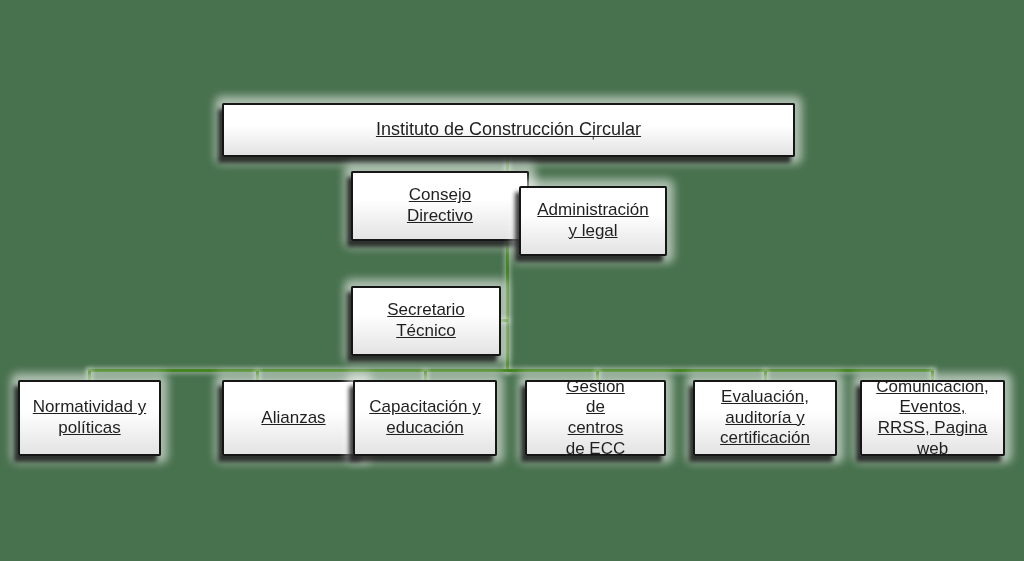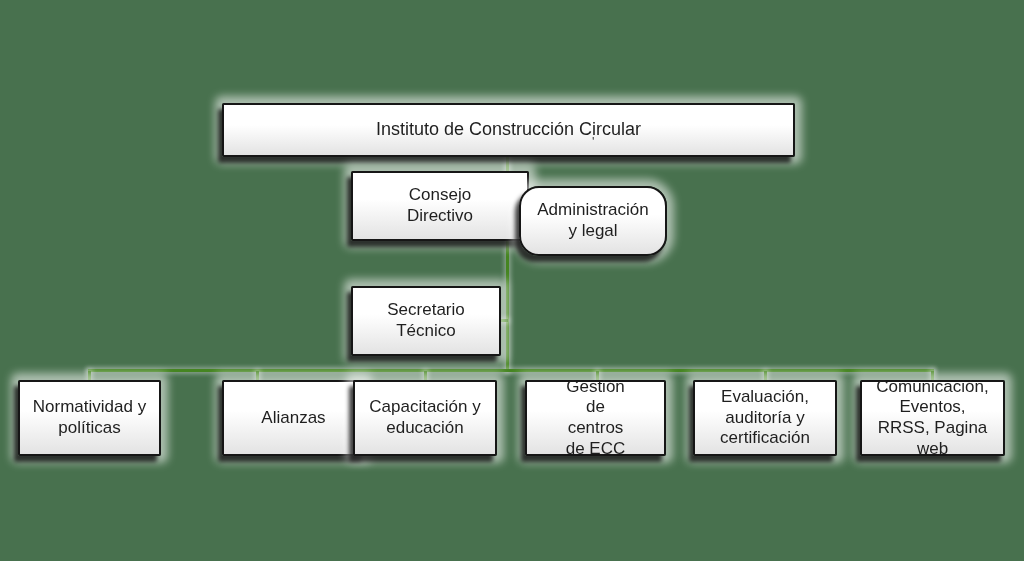--- a/index.html
+++ b/index.html
@@ -9,29 +9,29 @@
     font-family:"Liberation Sans",sans-serif;
   }
   .node{
     position:absolute;box-sizing:border-box;
     background:linear-gradient(180deg,#ffffff 40%,#f1f1f1 70%,#e3e3e3 100%);
     border:2px solid #161616;border-radius:2px;
     display:flex;align-items:center;justify-content:center;
     text-align:center;color:#1f1f1f;font-size:17px;line-height:1.22;
     box-shadow:-4px 6px 4px rgba(12,12,12,0.78), 0 0 9px 7px rgba(255,255,255,0.55);
   }
-  .node .lbl{display:block;width:100%;}
+  .node .lbl{display:block;width:100%;text-decoration:underline;}
   .line{
     position:absolute;background:#458521;
     box-shadow:0 0 4px 2px rgba(255,255,255,0.35);
   }
   
   .n-root{left:222px;top:103px;width:573px;height:54px;font-size:18px;}
   .n-consejo{left:351px;top:171px;width:178px;height:70px;padding:0 32px;}
-  .n-admin{left:519px;top:186px;width:148px;height:70px;padding:0 12px;border-radius:20px;}
+  .n-admin{left:519px;top:186px;width:148px;height:70px;padding:0 12px;}
   .n-secretario{left:351px;top:286px;width:150px;height:70px;padding:12px 18px;}
   .n-d0{left:18px; top:380px;width:143px;height:76px;padding:0 12px;}
   .n-d1{left:186px;top:380px;width:143px;height:76px;padding:0 10px;margin-left:36px;}
   .n-d2{left:353px;top:380px;width:144px;height:76px;padding:8px 10px;}
   .n-d3{left:525px;top:380px;width:141px;height:76px;padding:0 30px;}
   .n-d4{left:693px;top:380px;width:144px;height:76px;padding:4px 13px;}
   .n-d5{left:860px;top:380px;width:145px;height:76px;padding:0 14px;}
   
   .l-vmain{left:506px;top:156px;width:3px;height:216px;}
   .l-h2{left:500px;top:221px;width:20px;height:3px;}

